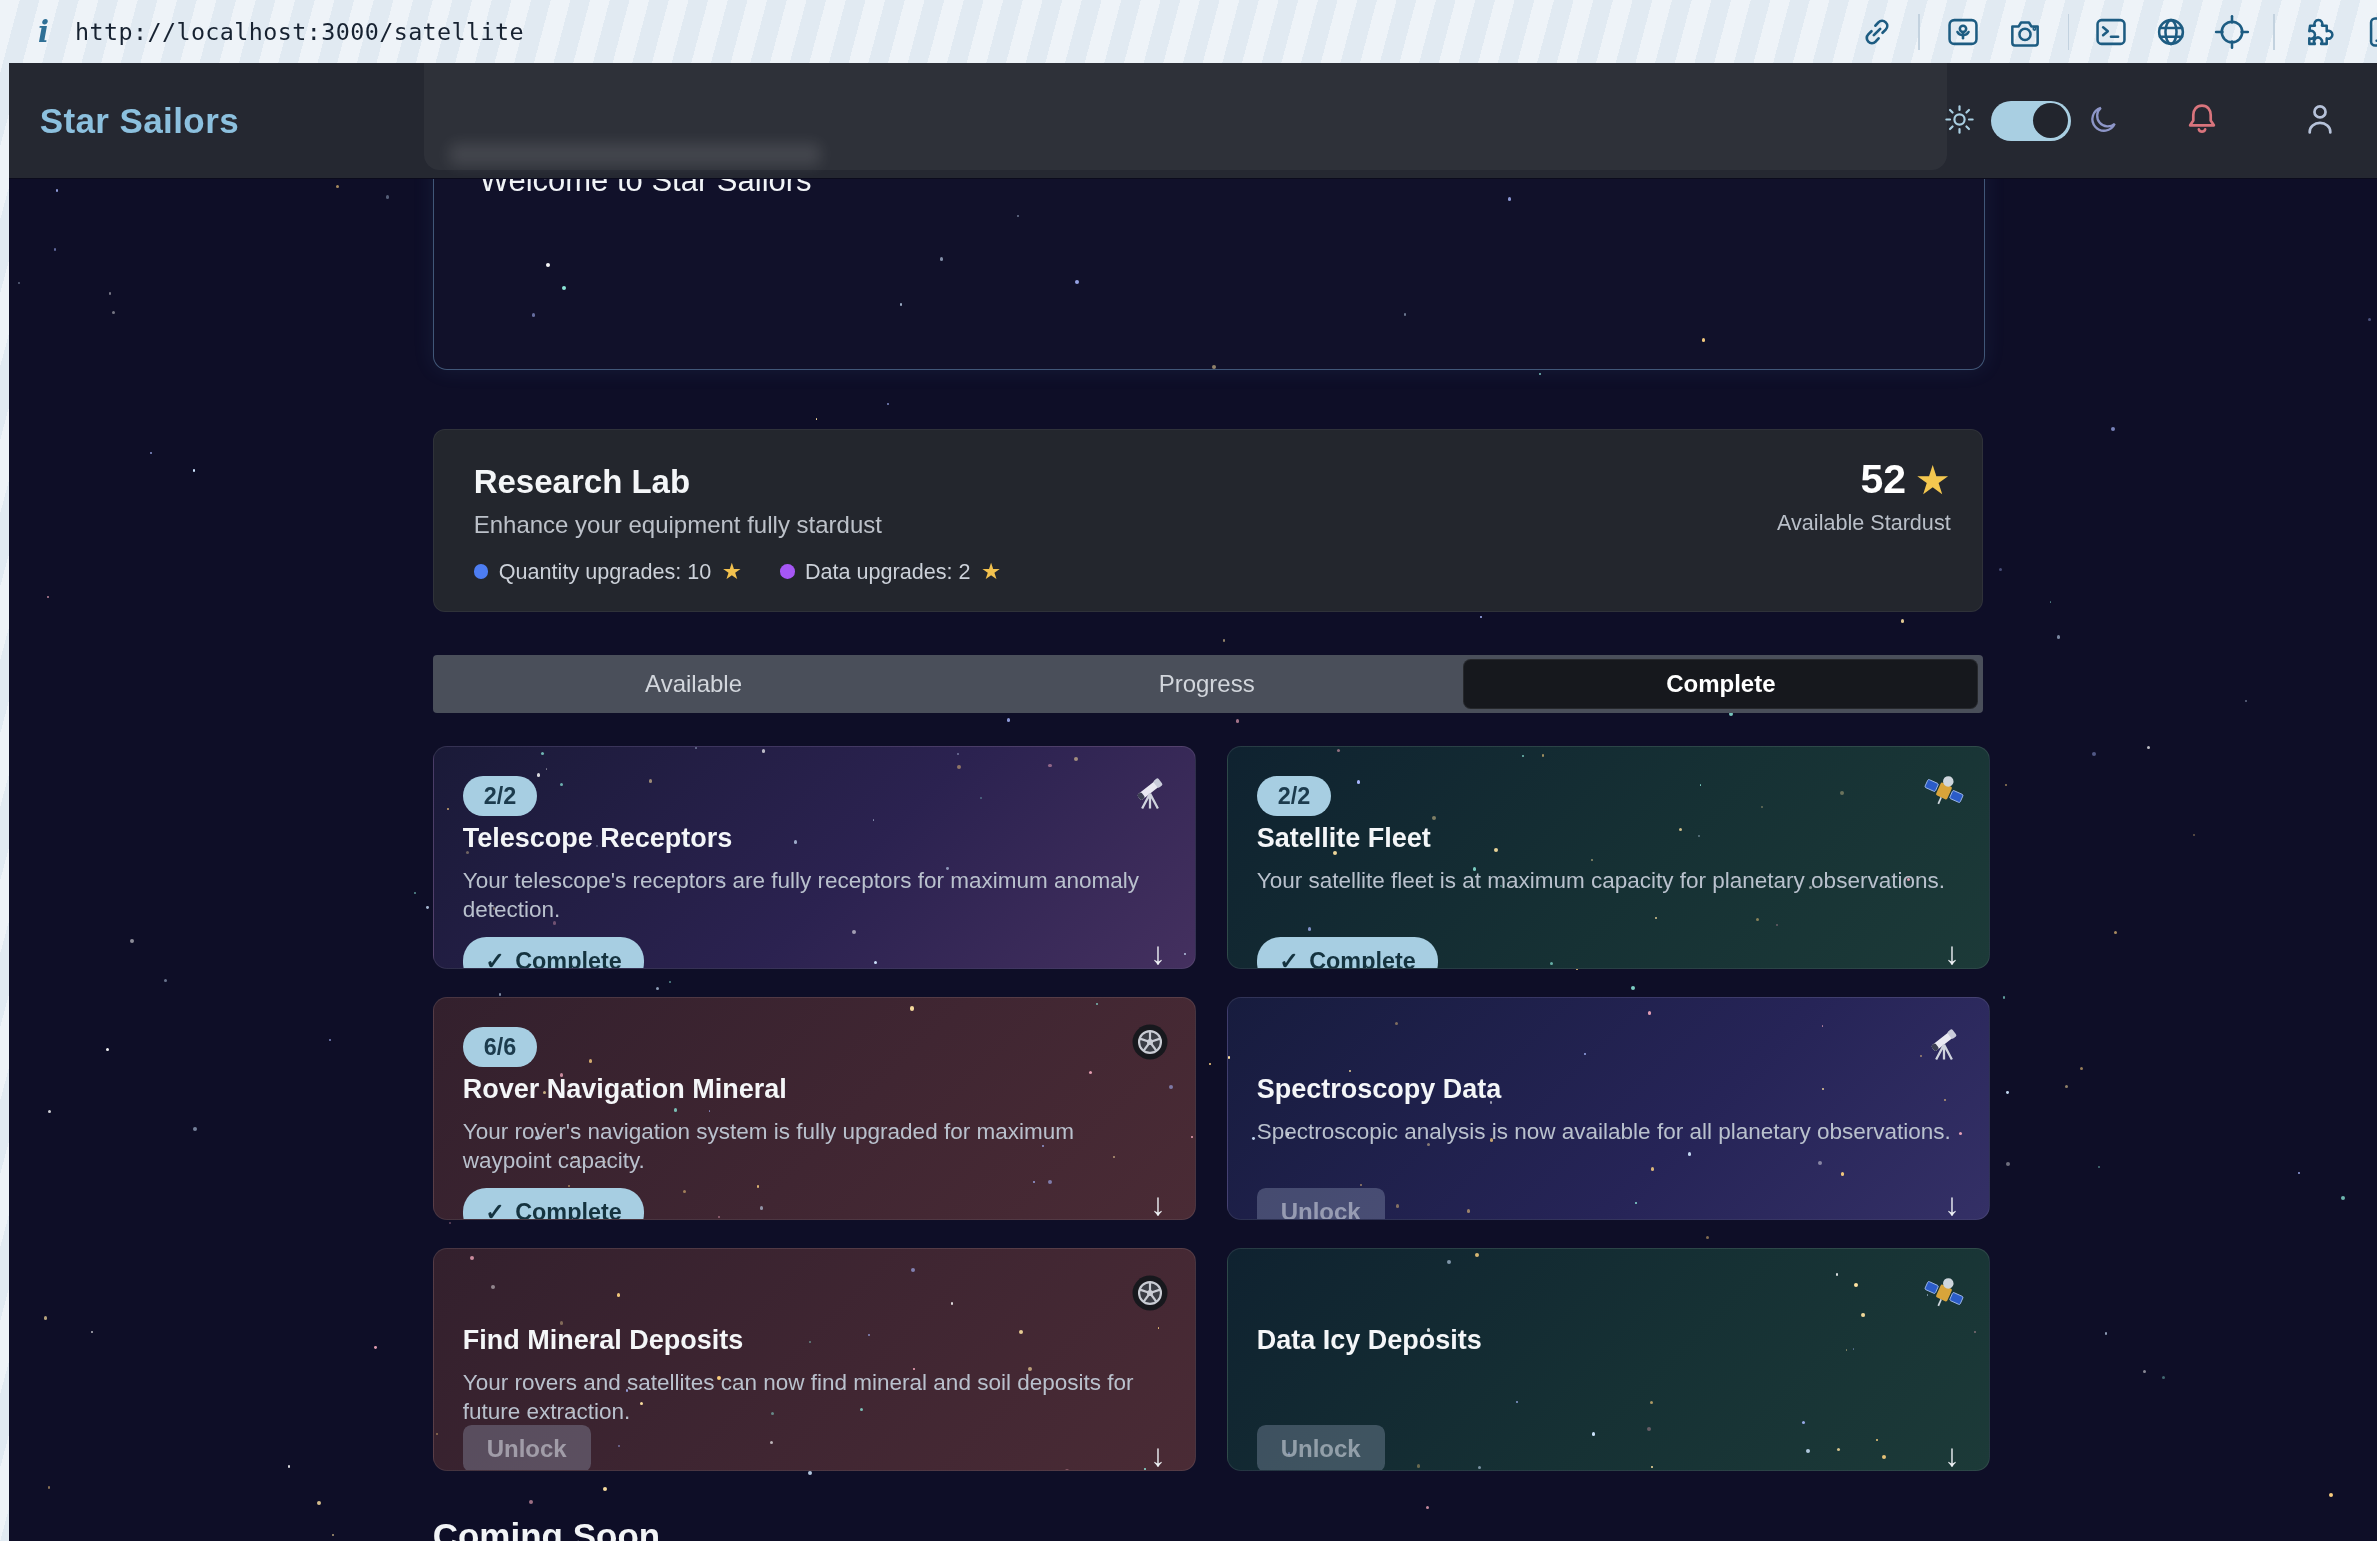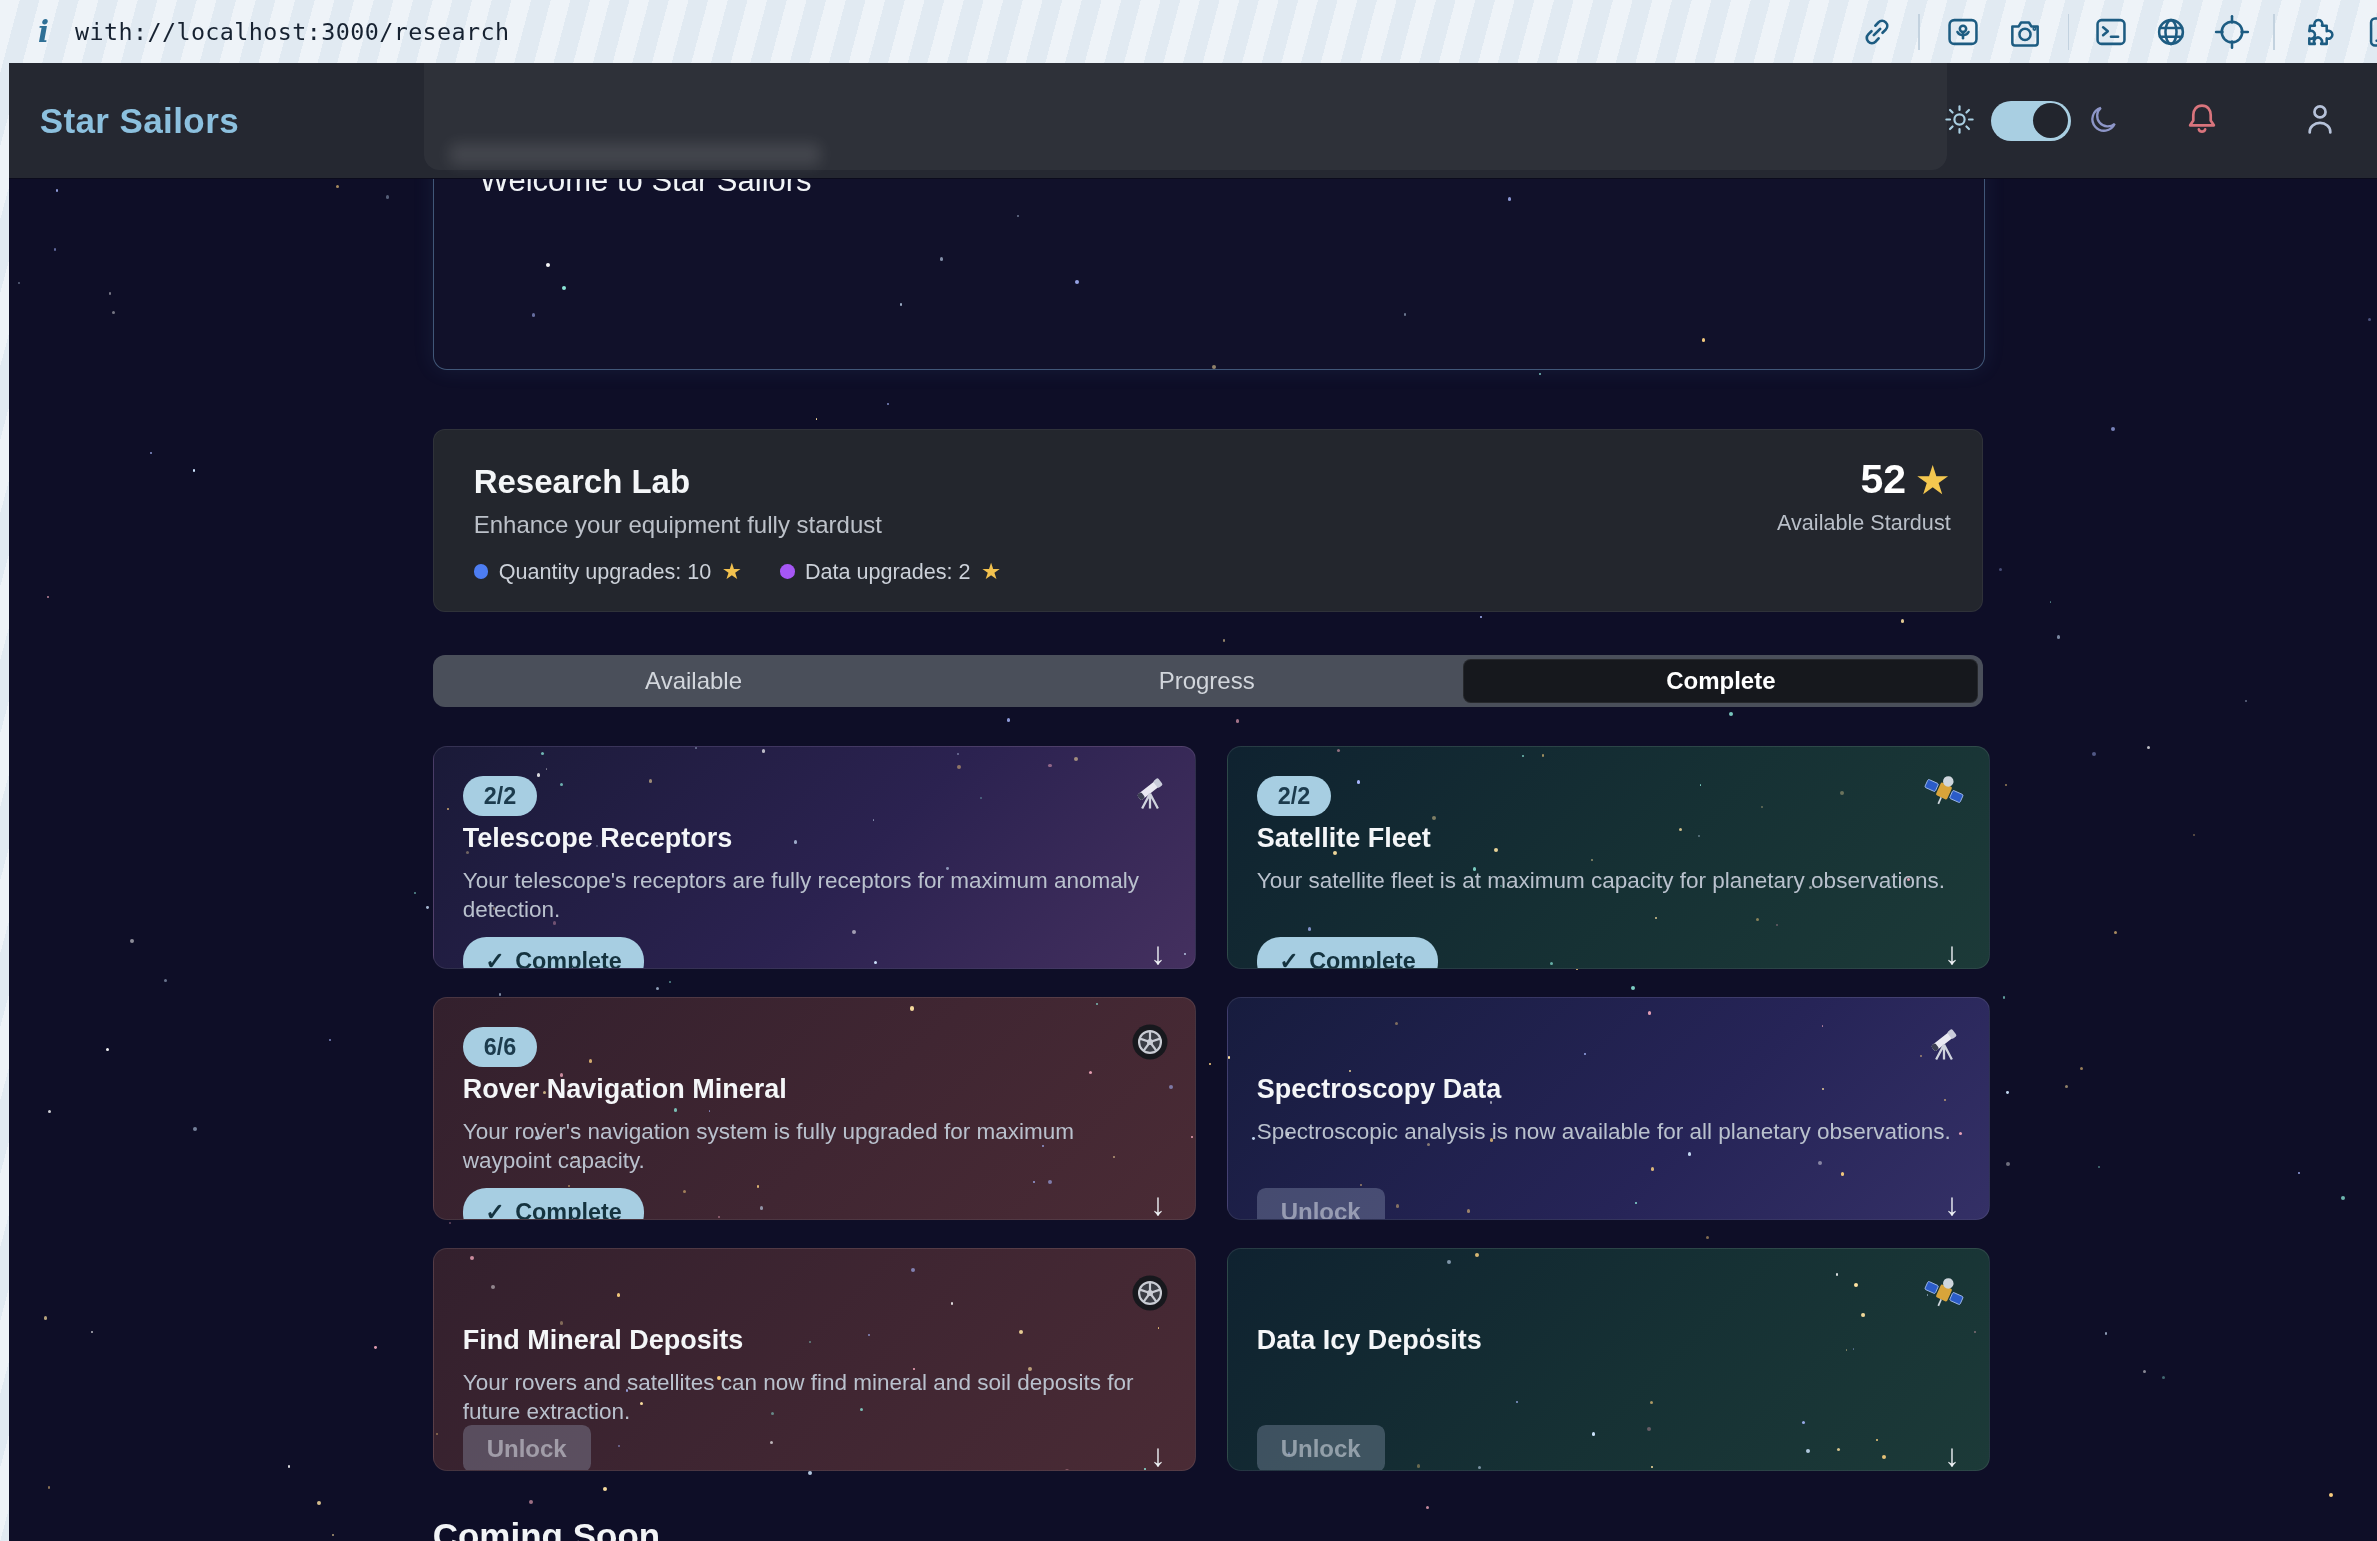--- a/index.html
+++ b/index.html
@@ -51,21 +51,21 @@
   .dot{width:14.7px;height:14.7px;border-radius:50%;}
   .dot-blue{background:#4d7df2;}
   .dot-purple{background:#a657f5;}
   .mini-star{color:#f2c14e;font-size:22.5px;}
   .lab-right{position:absolute;right:31px;top:26px;text-align:right;}
   .stardust-row{display:flex;align-items:center;justify-content:flex-end;gap:8.7px;}
   .stardust-num{font-size:41px;font-weight:bold;color:#ffffff;}
   .big-star{color:#f4c74f;font-size:40px;}
   .stardust-label{margin-top:7px;font-size:21.6px;color:#b9bfc8;}
   
-  .tabs{position:absolute;left:424px;top:592px;width:1550px;height:52px;background:#4a4f5a;border-radius:12px;
+  .tabs{position:absolute;left:424px;top:592px;width:1550px;height:58px;background:#4a4f5a;border-radius:4px;
     box-sizing:border-box;padding:4.3px;display:flex;}
   .tab{flex:1;display:flex;align-items:center;justify-content:center;font-size:24px;color:#d2d6dc;font-weight:500;border-radius:7.8px;}
   .tab.active{background:#16181d;color:#ffffff;font-weight:bold;border:0.9px solid rgba(255,255,255,0.07);}
   
   .grid{position:absolute;left:424px;top:683px;display:grid;grid-template-columns:761px 761px;column-gap:33px;row-gap:28px;}
   .card{position:relative;width:761px;height:221px;border-radius:14px;overflow:hidden;border:0.9px solid rgba(255,255,255,0.09);}
   .g-indigo{background:linear-gradient(135deg,#1a1a38 0%,#2b2250 55%,#44305f 100%);}
   .g-indigo2{background:linear-gradient(135deg,#171c3e 0%,#262457 60%,#343066 100%);}
   .g-teal{background:linear-gradient(135deg,#0f2230 0%,#163134 55%,#1c3a38 100%);}
   .g-maroon{background:linear-gradient(135deg,#33202d 0%,#402632 55%,#4a2b35 100%);}
@@ -89,21 +89,21 @@
   .coming-soon{position:absolute;left:424px;top:1453px;font-size:35px;font-weight:bold;color:#f2f4f6;}
 </style>
 </head>
 <body>
 
 <div class="screen" data-name="screen">
 
   <div class="browser-bar" data-name="browser-toolbar">
     <div class="url-zone" data-name="url-bar">
       <span class="info-glyph" data-name="info-icon">i</span>
-      <span class="url-text" data-name="url-text">with://localhost:3000/research</span>
+      <span class="url-text" data-name="url-text">http://localhost:3000/satellite</span>
     </div>
     <div class="tb-icons" data-name="toolbar-icon-group">
       <span data-name="link-icon">
           <svg width="38" height="38" viewBox="0 0 48 48" fill="none" stroke="#1d5c82" stroke-width="3.4" stroke-linecap="round" stroke-linejoin="round">
             <path d="M20 28 L28 20"></path>
             <path d="M17 23 L13 27 a6.5 6.5 0 0 0 9.2 9.2 L26 32"></path>
             <path d="M31 25 L35 21 a6.5 6.5 0 0 0 -9.2 -9.2 L22 16"></path>
           </svg>
         </span>
       <span class="tb-sep" data-name="toolbar-separator"></span>

